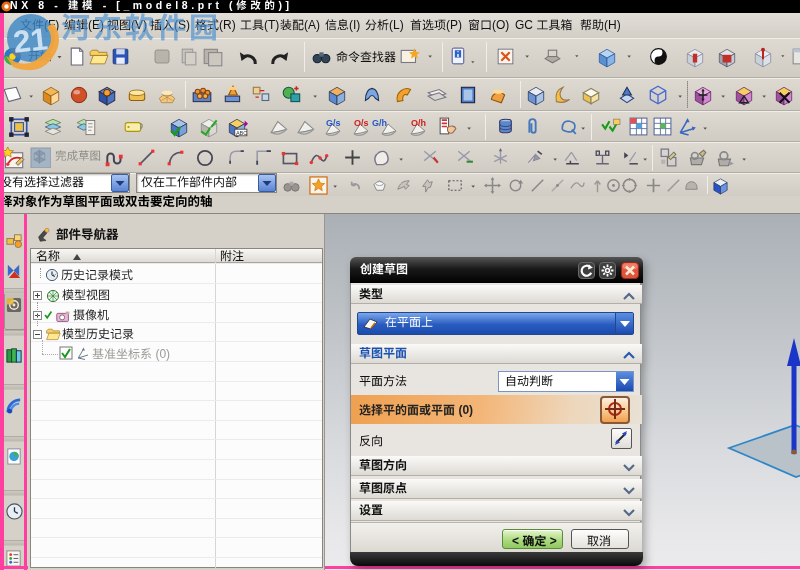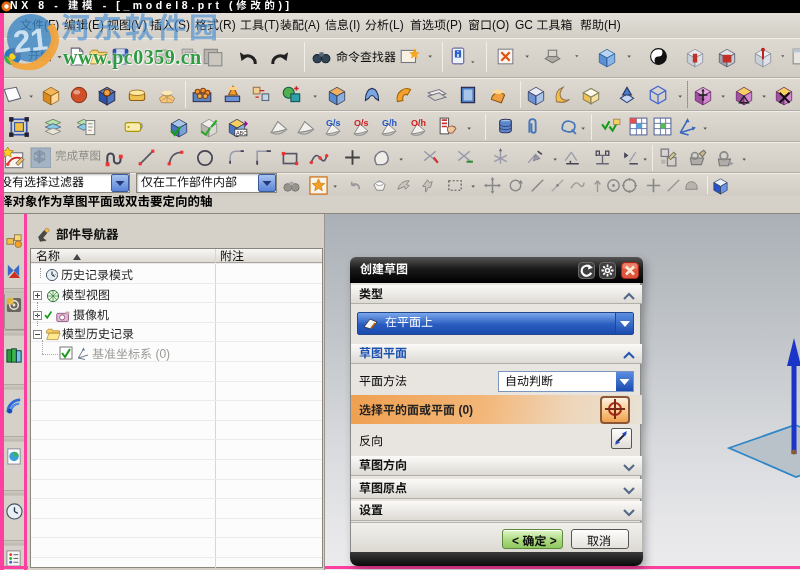--- a/index.html
+++ b/index.html
@@ -701,21 +701,21 @@
         <path d="M2 15q7 4 14-3" fill="none" stroke="#999" stroke-width="1.2"></path>
       </svg>
     </div>
     <div style="position:absolute;left:354px;top:112px;"><span style="font:bold 9px 'Liberation Sans';color:#d02020">O/s</span></div>
     <div style="position:absolute;left:380px;top:119px;">
       <svg width="20" height="20" viewBox="0 0 20 20">
         <polygon points="2,15 8,5 16,12 9,14" fill="#f2f0ec" stroke="#888"></polygon>
         <path d="M2 15q7 4 14-3" fill="none" stroke="#999" stroke-width="1.2"></path>
       </svg>
     </div>
-    <div style="position:absolute;left:382px;top:112px;"><span style="font:bold 9px 'Liberation Sans';color:#2458c8">G/h</span></div>
+    <div style="position:absolute;left:372px;top:112px;"><span style="font:bold 9px 'Liberation Sans';color:#2458c8">G/h</span></div>
     <div style="position:absolute;left:409px;top:119px;">
       <svg width="20" height="20" viewBox="0 0 20 20">
         <polygon points="2,15 8,5 16,12 9,14" fill="#f2f0ec" stroke="#888"></polygon>
         <path d="M2 15q7 4 14-3" fill="none" stroke="#999" stroke-width="1.2"></path>
       </svg>
     </div>
     <div style="position:absolute;left:411px;top:112px;"><span style="font:bold 9px 'Liberation Sans';color:#d02020">O/h</span></div>
     <div style="position:absolute;left:437px;top:116px;">
       <svg width="21" height="21" viewBox="0 0 20 20">
         <rect x="3" y="2" width="8" height="15" fill="#fff" stroke="#555"></rect>
@@ -1550,13 +1550,12 @@
 </svg>
     <div style="position:absolute;left:61px;top:13px;z-index:60;opacity:0.65">
       <svg width="161" height="35" viewBox="0 0 161 35" fill="#4a90d2">
         <use href="#g113" transform="translate(0.0,24.9) scale(0.2900,0.2900)"></use>
         <use href="#g114" transform="translate(32.0,24.9) scale(0.2900,0.2900)"></use>
         <use href="#g115" transform="translate(64.0,24.9) scale(0.2900,0.2900)"></use>
         <use href="#g68" transform="translate(96.0,24.9) scale(0.2900,0.2900)"></use>
         <use href="#g116" transform="translate(128.0,24.9) scale(0.2900,0.2900)"></use>
       </svg>
     </div>
-    <div style="position:absolute;left:63px;top:46px;z-index:60;font-family:'Liberation Serif',serif;font-weight:bold;font-size:20px;letter-spacing:0.5px;color:#2f9a42;text-shadow:0 0 2px #fff,0 0 2px #fff,1px 1px 1px #fff">www.pc0359.cn</div>
   </div>
 </body></html>

